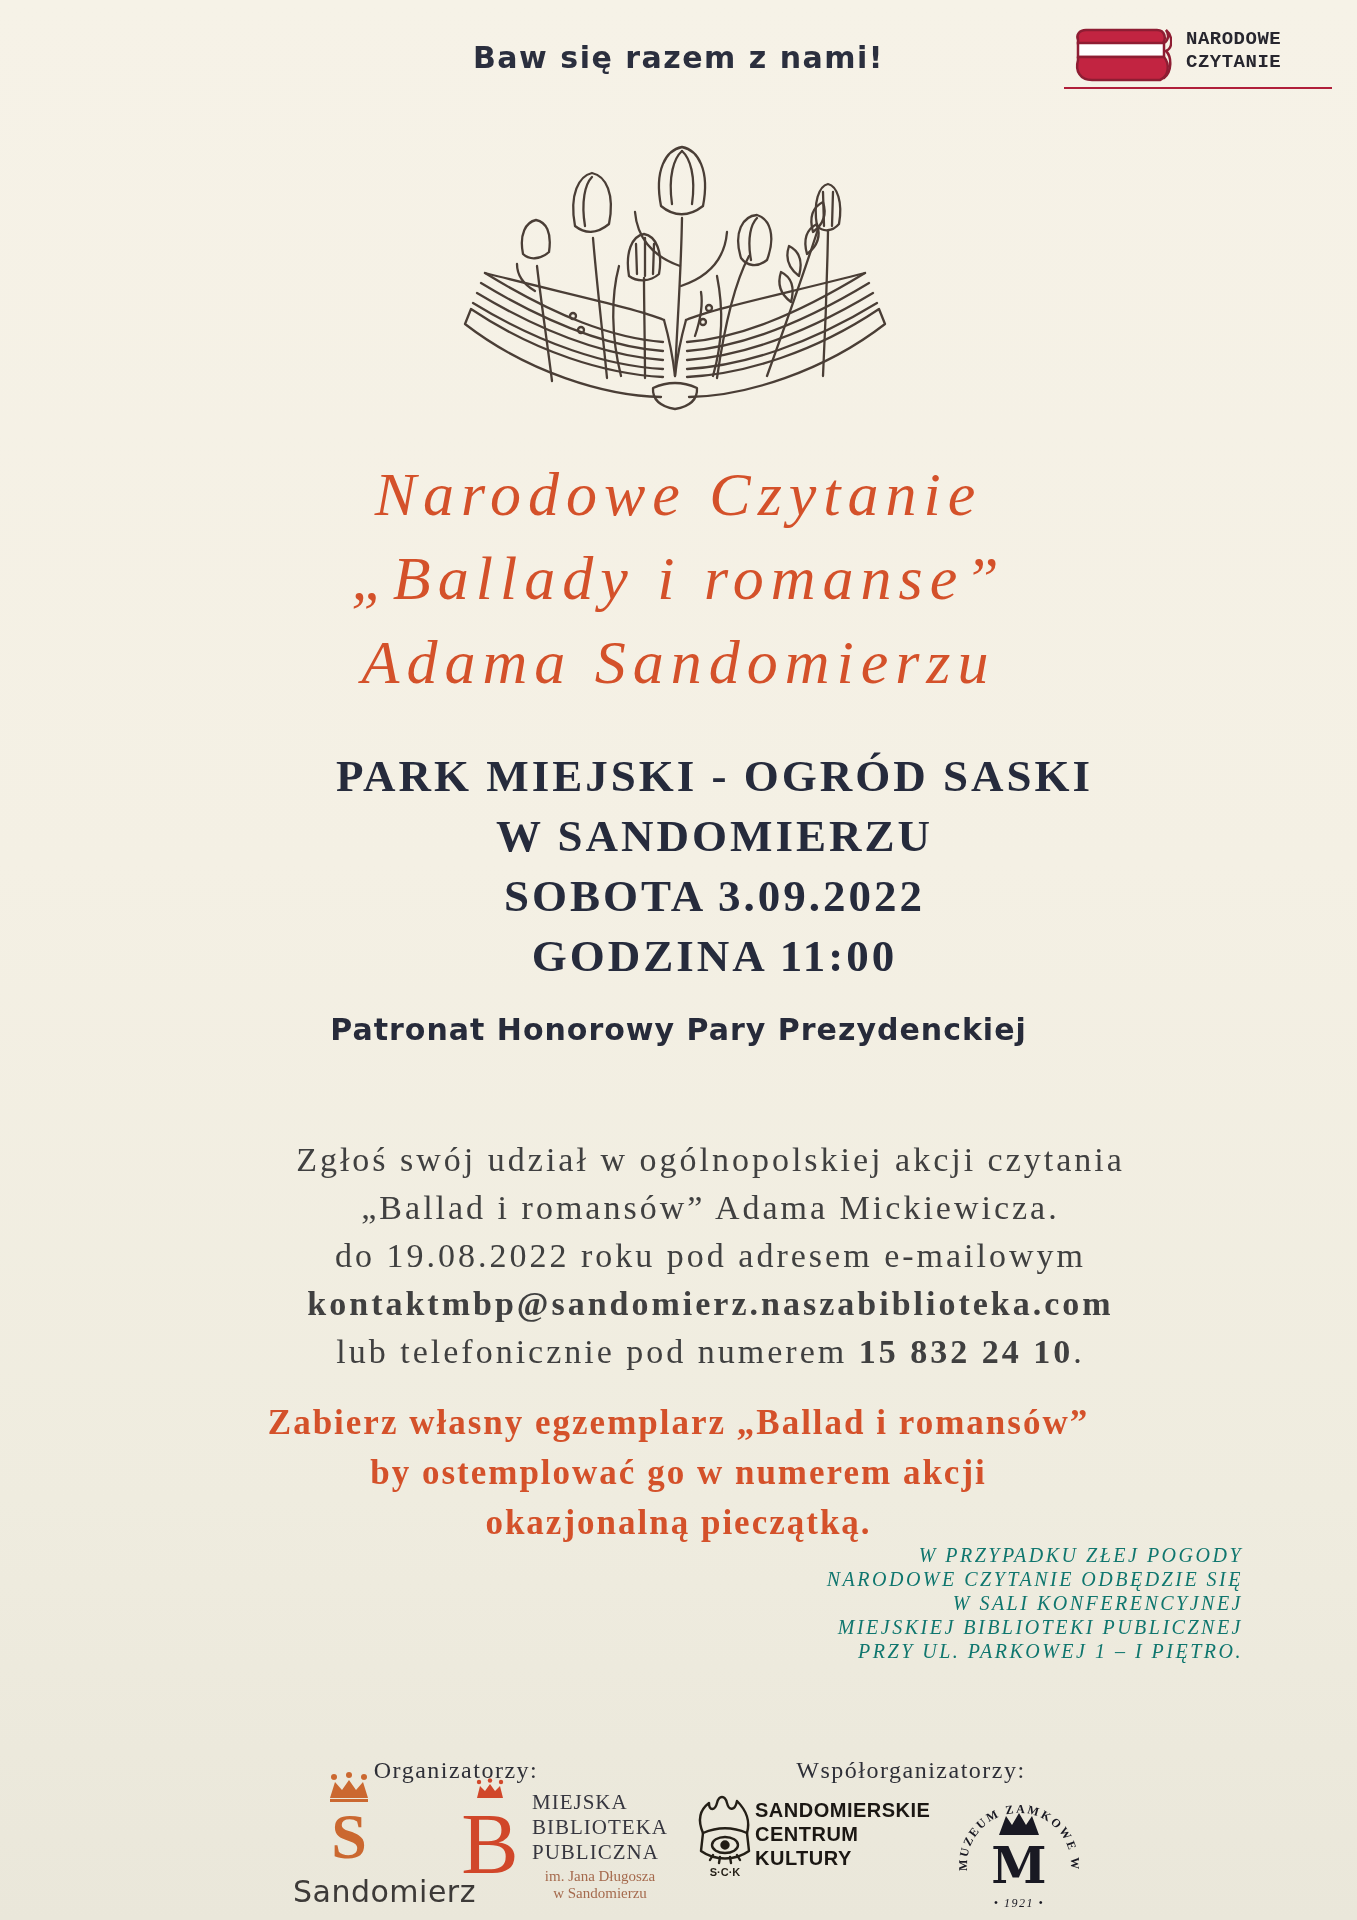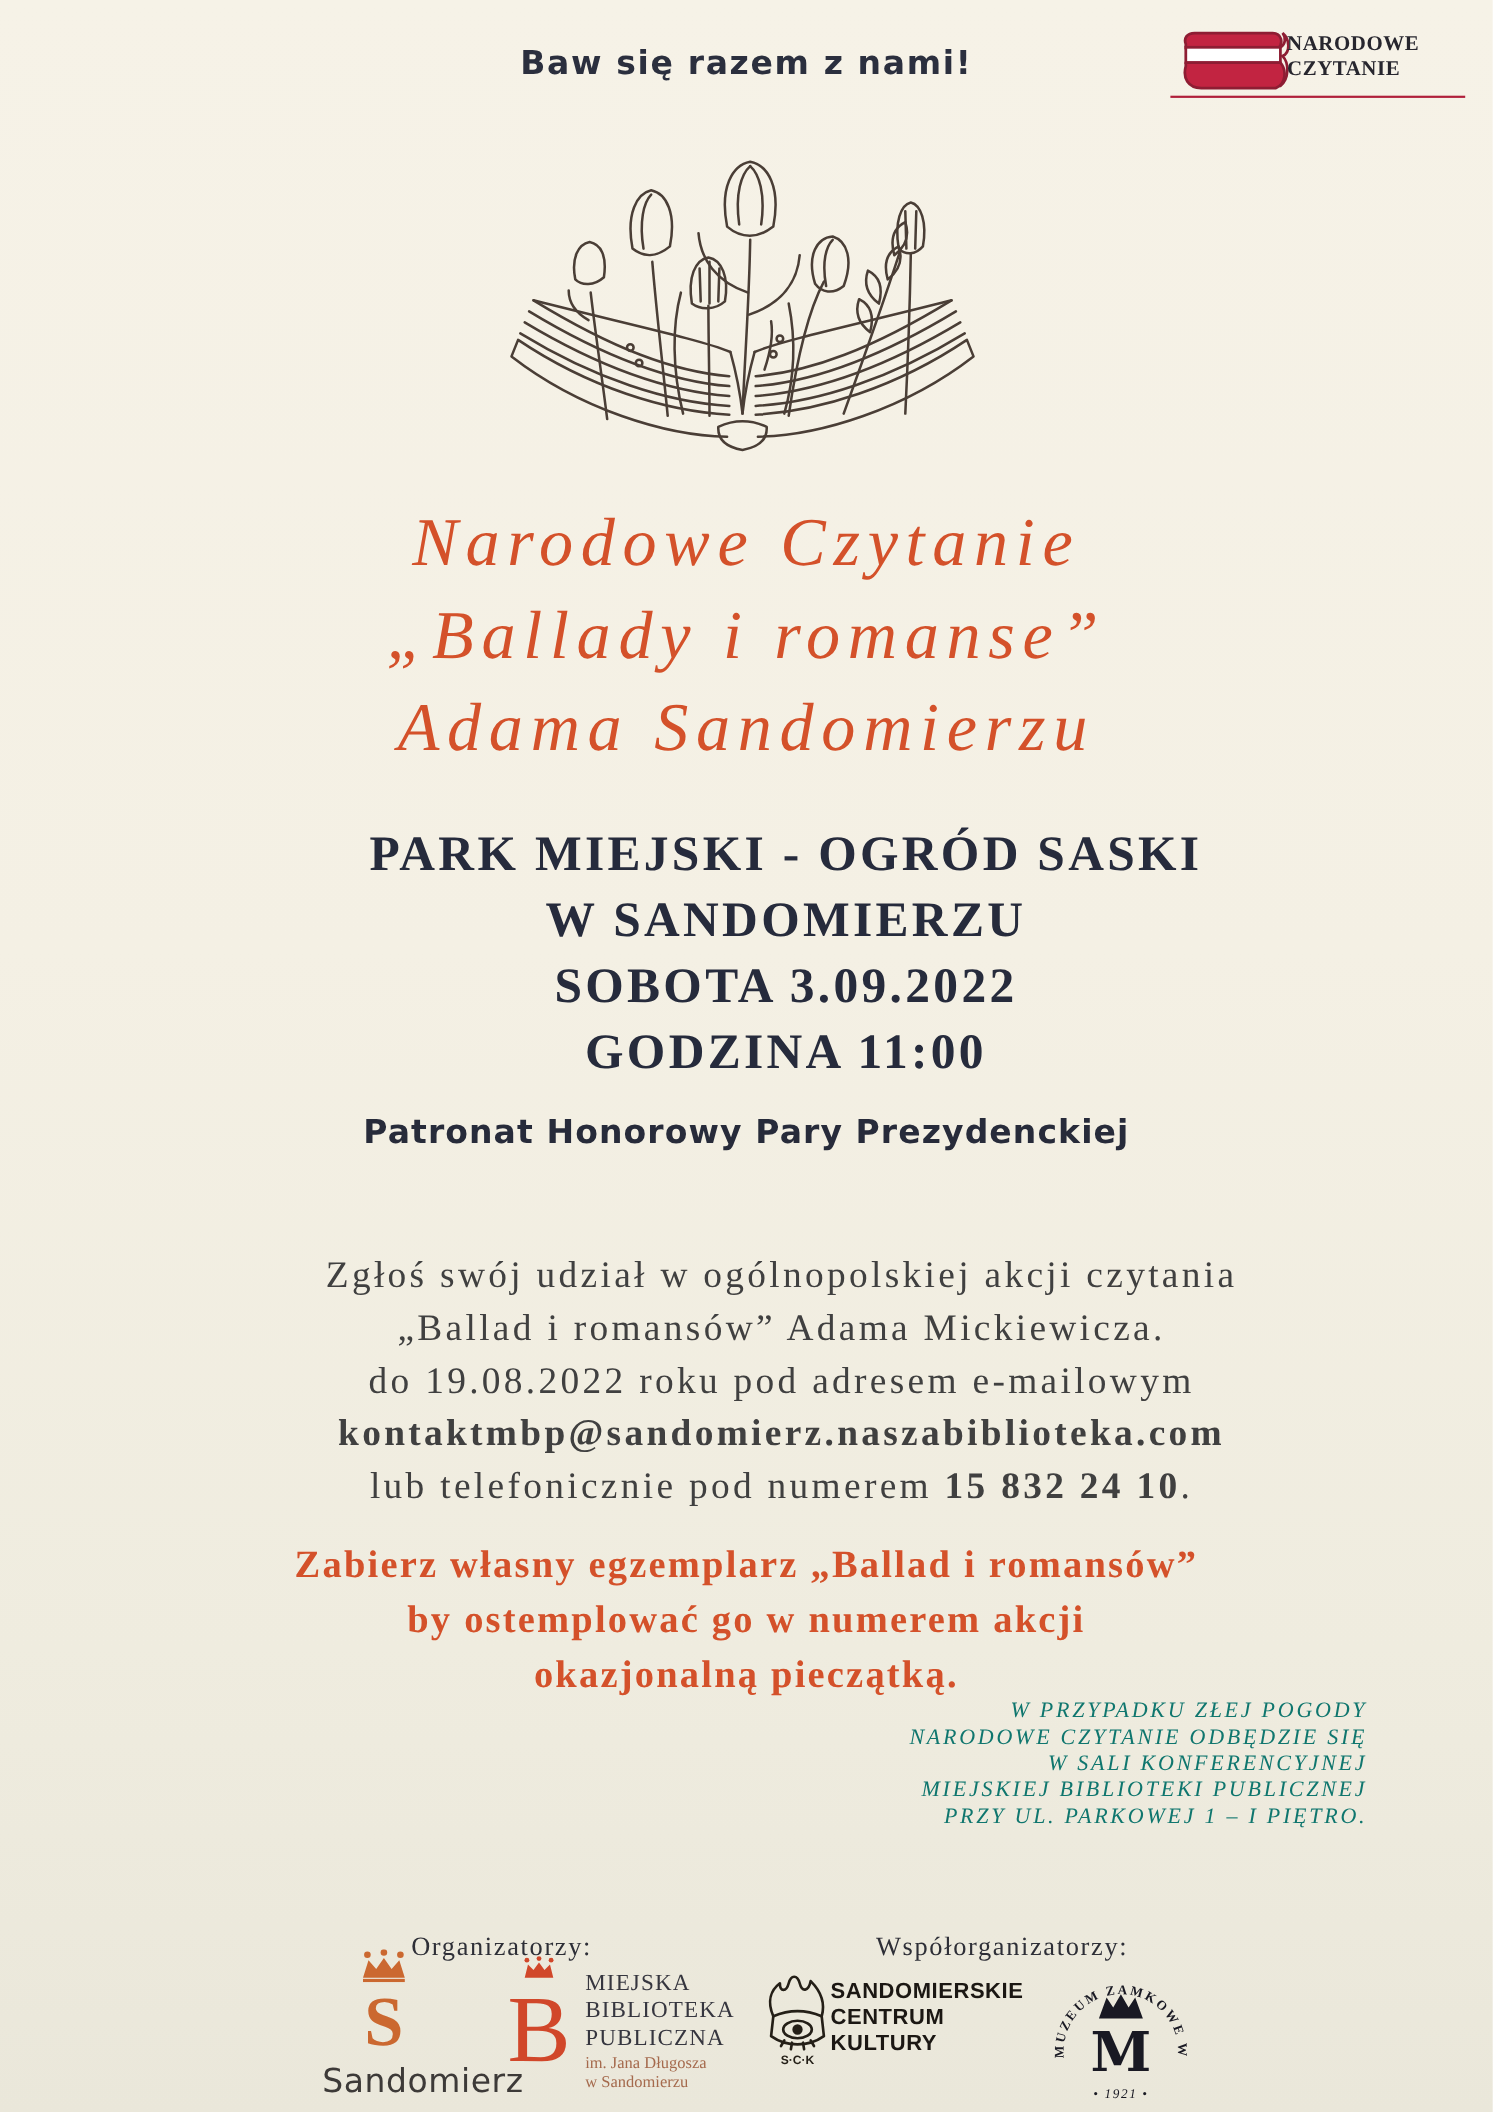--- a/index.html
+++ b/index.html
@@ -15,22 +15,22 @@
   
   .tagline{
     top:40px;font-family:"DejaVu Sans","Liberation Sans",sans-serif;
     font-weight:700;font-size:30px;letter-spacing:1.5px;color:#2b2f3e;
   }
 
   
   .nc-logo{top:24px;left:1064px;width:268px;height:66px;}
   .nc-logo .nc-icon{position:absolute;left:8px;top:2px;}
   .nc-logo .nc-text{
-    position:absolute;left:106px;top:4px;
-    font-family:Liberation Serif, serif;
+    position:absolute;left:122px;top:4px;
+    font-family:Liberation Mono, monospace;
     font-weight:700;font-size:19px;line-height:23px;letter-spacing:.5px;color:#27262e;
   }
   .nc-rule{position:absolute;left:0;right:0;top:63px;height:2px;background:#b01f3a;}
 
   
   .book-illustration{top:126px;left:455px;}
 
   
   .main-title{
     top:452px;color:#d4512a;
@@ -91,21 +91,21 @@
   .logo-library .b-col{position:absolute;left:0;top:0;width:64px;text-align:center;}
   .logo-library .b-letter{
     font-family:"Liberation Serif",serif;font-weight:400;font-size:86px;line-height:80px;color:#d1472a;
   }
   .logo-library .lib-col{position:absolute;left:74px;top:12px;}
   .logo-library .lib-main{
     font-family:"Liberation Serif",serif;font-size:21px;line-height:25px;
     letter-spacing:1px;color:#36363f;
   }
   .logo-library .lib-sub{
-    margin-top:3px;font-family:"Liberation Serif",serif;font-size:15px;line-height:17px;color:#a56a4d;
+    margin-top:3px;font-family:"Liberation Serif",serif;font-size:15px;line-height:17px;color:#a56a4d;text-align:center;
   }
 
   .logo-sck{top:1793px;left:693px;width:230px;}
   .logo-sck .sck-emblem{position:absolute;left:0;top:0;}
   .logo-sck .sck-text{
     position:absolute;left:62px;top:5px;
     font-family:"Liberation Sans","DejaVu Sans",sans-serif;
     font-weight:700;font-size:20px;line-height:24px;letter-spacing:.5px;color:#1b1713;
   }
 

